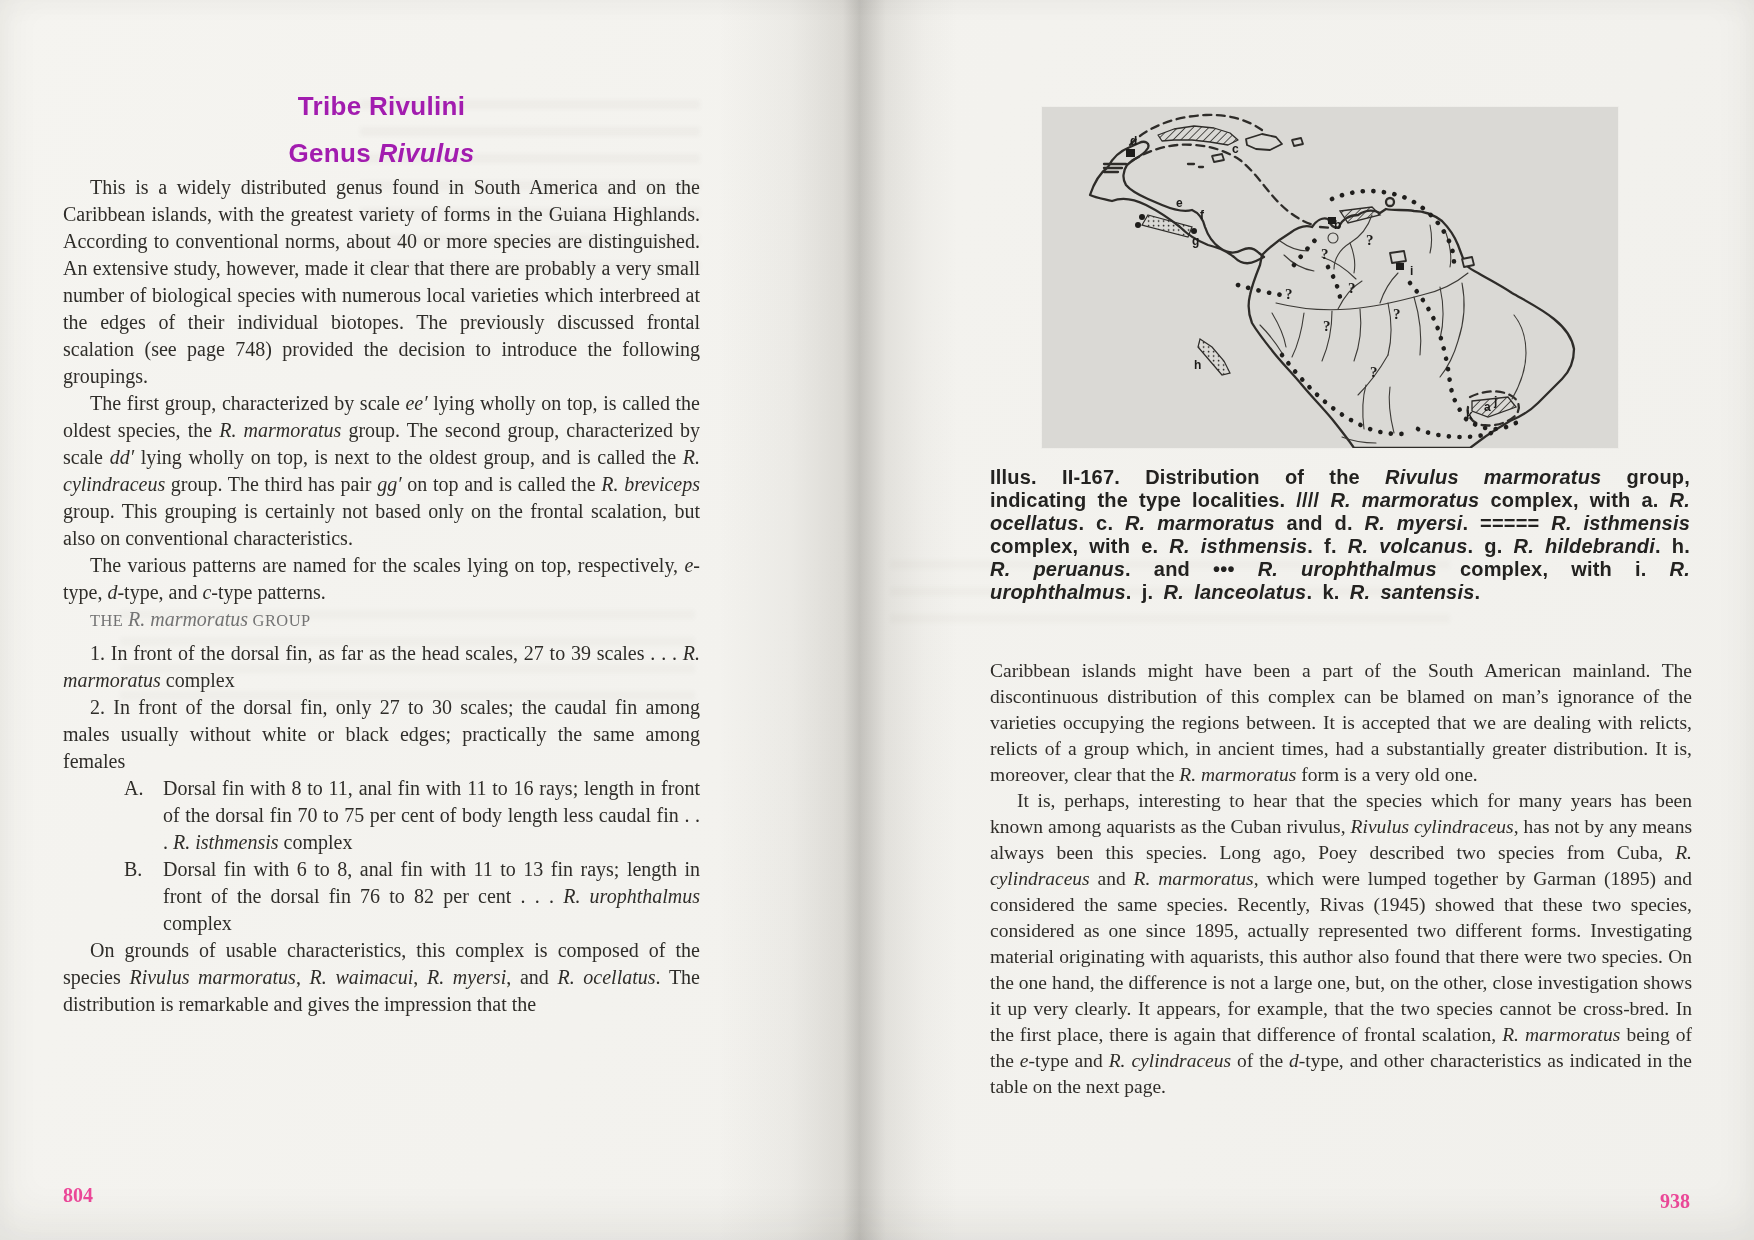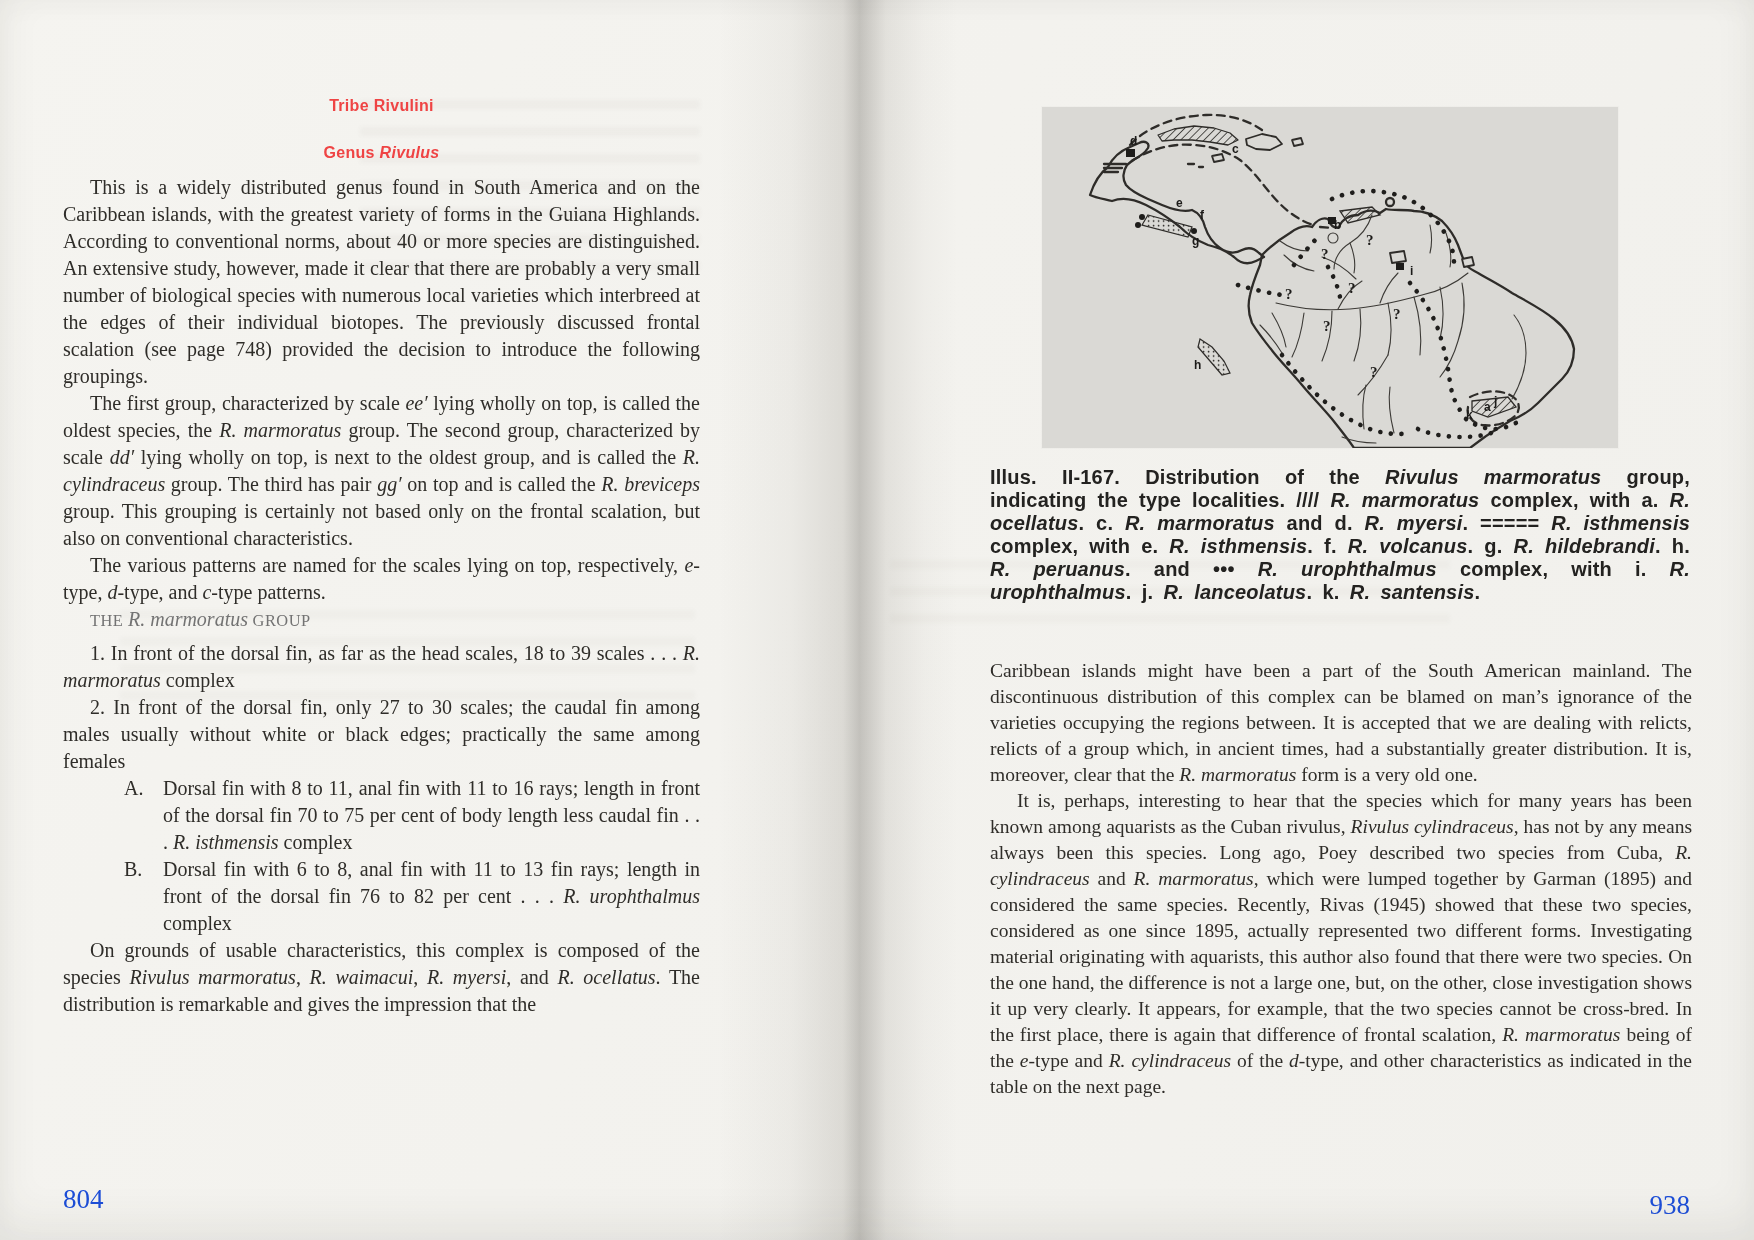--- a/index.html
+++ b/index.html
@@ -15,34 +15,34 @@
     background:linear-gradient(90deg,rgba(0,0,0,0) 0%,rgba(88,82,70,.05) 30%,
       rgba(88,82,70,.15) 52%,rgba(58,54,46,.26) 59%,rgba(88,82,70,.11) 70%,
       rgba(88,82,70,.03) 86%,rgba(0,0,0,0) 100%);}
   .ghost{position:absolute;filter:blur(2px);opacity:.4;pointer-events:none;
     background:repeating-linear-gradient(180deg,rgba(125,118,104,.13) 0 9px,rgba(0,0,0,0) 9px 27px);}
 
   
   .col-left{position:absolute;left:63px;top:93px;width:637px;
     font-size:20px;line-height:27px;text-align:justify;}
   .title,.subtitle{font-family:"Liberation Sans",sans-serif;font-weight:bold;
-    font-size:16px;line-height:26px;text-align:center;color:#ef4444;letter-spacing:.3px;margin:0;}
+    font-size:26px;line-height:26px;text-align:center;color:#a21caf;letter-spacing:.3px;margin:0;}
   .title{margin-bottom:21px;}
   .subtitle{margin-bottom:8px;}
   p.para{margin:0;text-indent:27px;}
   p.no-indent{text-indent:0;}
   .heading{margin:14px 0 12px;text-align:left;text-indent:0;color:#737373;}
   .seg-i{font-style:italic;}
   .seg-sc{font-size:.82em;letter-spacing:.5px;}
   .seg-b{font-weight:bold;}
   .list-block{margin-top:6px;}
   p.list-item{margin:0;text-indent:27px;}
   p.sub-item{margin:0 0 0 100px;text-indent:0;position:relative;}
   .sub-label{position:absolute;left:-39px;top:0;}
-  .pagenum{position:absolute;font-size:27px;font-weight:normal;color:#1d4ed8;}
+  .pagenum{position:absolute;font-size:20px;font-weight:bold;color:#ec4899;}
   .pagenum-left{left:63px;top:1184px;}
   .pagenum-right{left:1590px;top:1190px;width:100px;text-align:right;}
 
   
   .illus{position:absolute;left:1042px;top:107px;width:576px;height:341px;
     background:#dad9d5;box-shadow:0 0 0 1px rgba(0,0,0,.015);}
   .illus svg{display:block;width:100%;height:100%;}
   .caption{position:absolute;left:990px;top:466px;width:700px;
     font-family:"Liberation Sans",sans-serif;font-weight:bold;font-size:20px;
     line-height:23px;text-align:justify;word-spacing:4.5px;letter-spacing:.2px;color:#232220;}
@@ -73,21 +73,21 @@
   <h2 class="subtitle"><span>Genus </span><span class="seg-i">Rivulus</span></h2>
 
   <p class="para"><span>This is a widely distributed genus found in South America and on the Caribbean islands, with the greatest variety of forms in the Guiana Highlands. According to conventional norms, about 40 or more species are distinguished. An extensive study, however, made it clear that there are probably a very small number of biological species with numerous local varieties which interbreed at the edges of their individual biotopes. The previously discussed frontal scalation (see page 748) provided the decision to introduce the following groupings.</span></p>
   <p class="para"><span>The first group, characterized by scale </span><span class="seg-i">ee′</span><span> lying wholly on top, is called the oldest species, the </span><span class="seg-i">R. marmoratus</span><span> group. The second group, characterized by scale </span><span class="seg-i">dd′</span><span> lying wholly on top, is next to the oldest group, and is called the </span><span class="seg-i">R. cylindraceus</span><span> group. The third has pair </span><span class="seg-i">gg′</span><span> on top and is called the </span><span class="seg-i">R. breviceps</span><span> group. This grouping is certainly not based only on the frontal scalation, but also on conventional characteristics.</span></p>
   <p class="para"><span>The various patterns are named for the scales lying on top, respectively, </span><span class="seg-i">e</span><span>-type, </span><span class="seg-i">d</span><span>-type, and </span><span class="seg-i">c</span><span>-type patterns.</span></p>
 
   <p class="para heading"><span class="seg-sc">THE </span><span class="seg-i">R. marmoratus</span><span class="seg-sc"> GROUP</span></p>
 
 
   <div class="list-block">
-    <p class="list-item"><span>1.  In front of the dorsal fin, as far as the head scales, 18 to 39 scales . . . </span><span class="seg-i">R. marmoratus</span><span> complex</span></p>
+    <p class="list-item"><span>1.  In front of the dorsal fin, as far as the head scales, 27 to 39 scales . . . </span><span class="seg-i">R. marmoratus</span><span> complex</span></p>
     <p class="list-item"><span>2.  In front of the dorsal fin, only 27 to 30 scales; the caudal fin among males usually without white or black edges; practically the same among females</span></p>
     <p class="sub-item">
       <span class="sub-label">A.</span><span><span>Dorsal fin with 8 to 11, anal fin with 11 to 16 rays; length in front of the dorsal fin 70 to 75 per cent of body length less caudal fin . . . </span><span class="seg-i">R. isthmensis</span><span> complex</span></span>
     </p>
     <p class="sub-item">
       <span class="sub-label">B.</span><span><span>Dorsal fin with 6 to 8, anal fin with 11 to 13 fin rays; length in front of the dorsal fin 76 to 82 per cent . . . </span><span class="seg-i">R. urophthalmus</span><span> complex</span></span>
     </p>
   </div>
 
 

